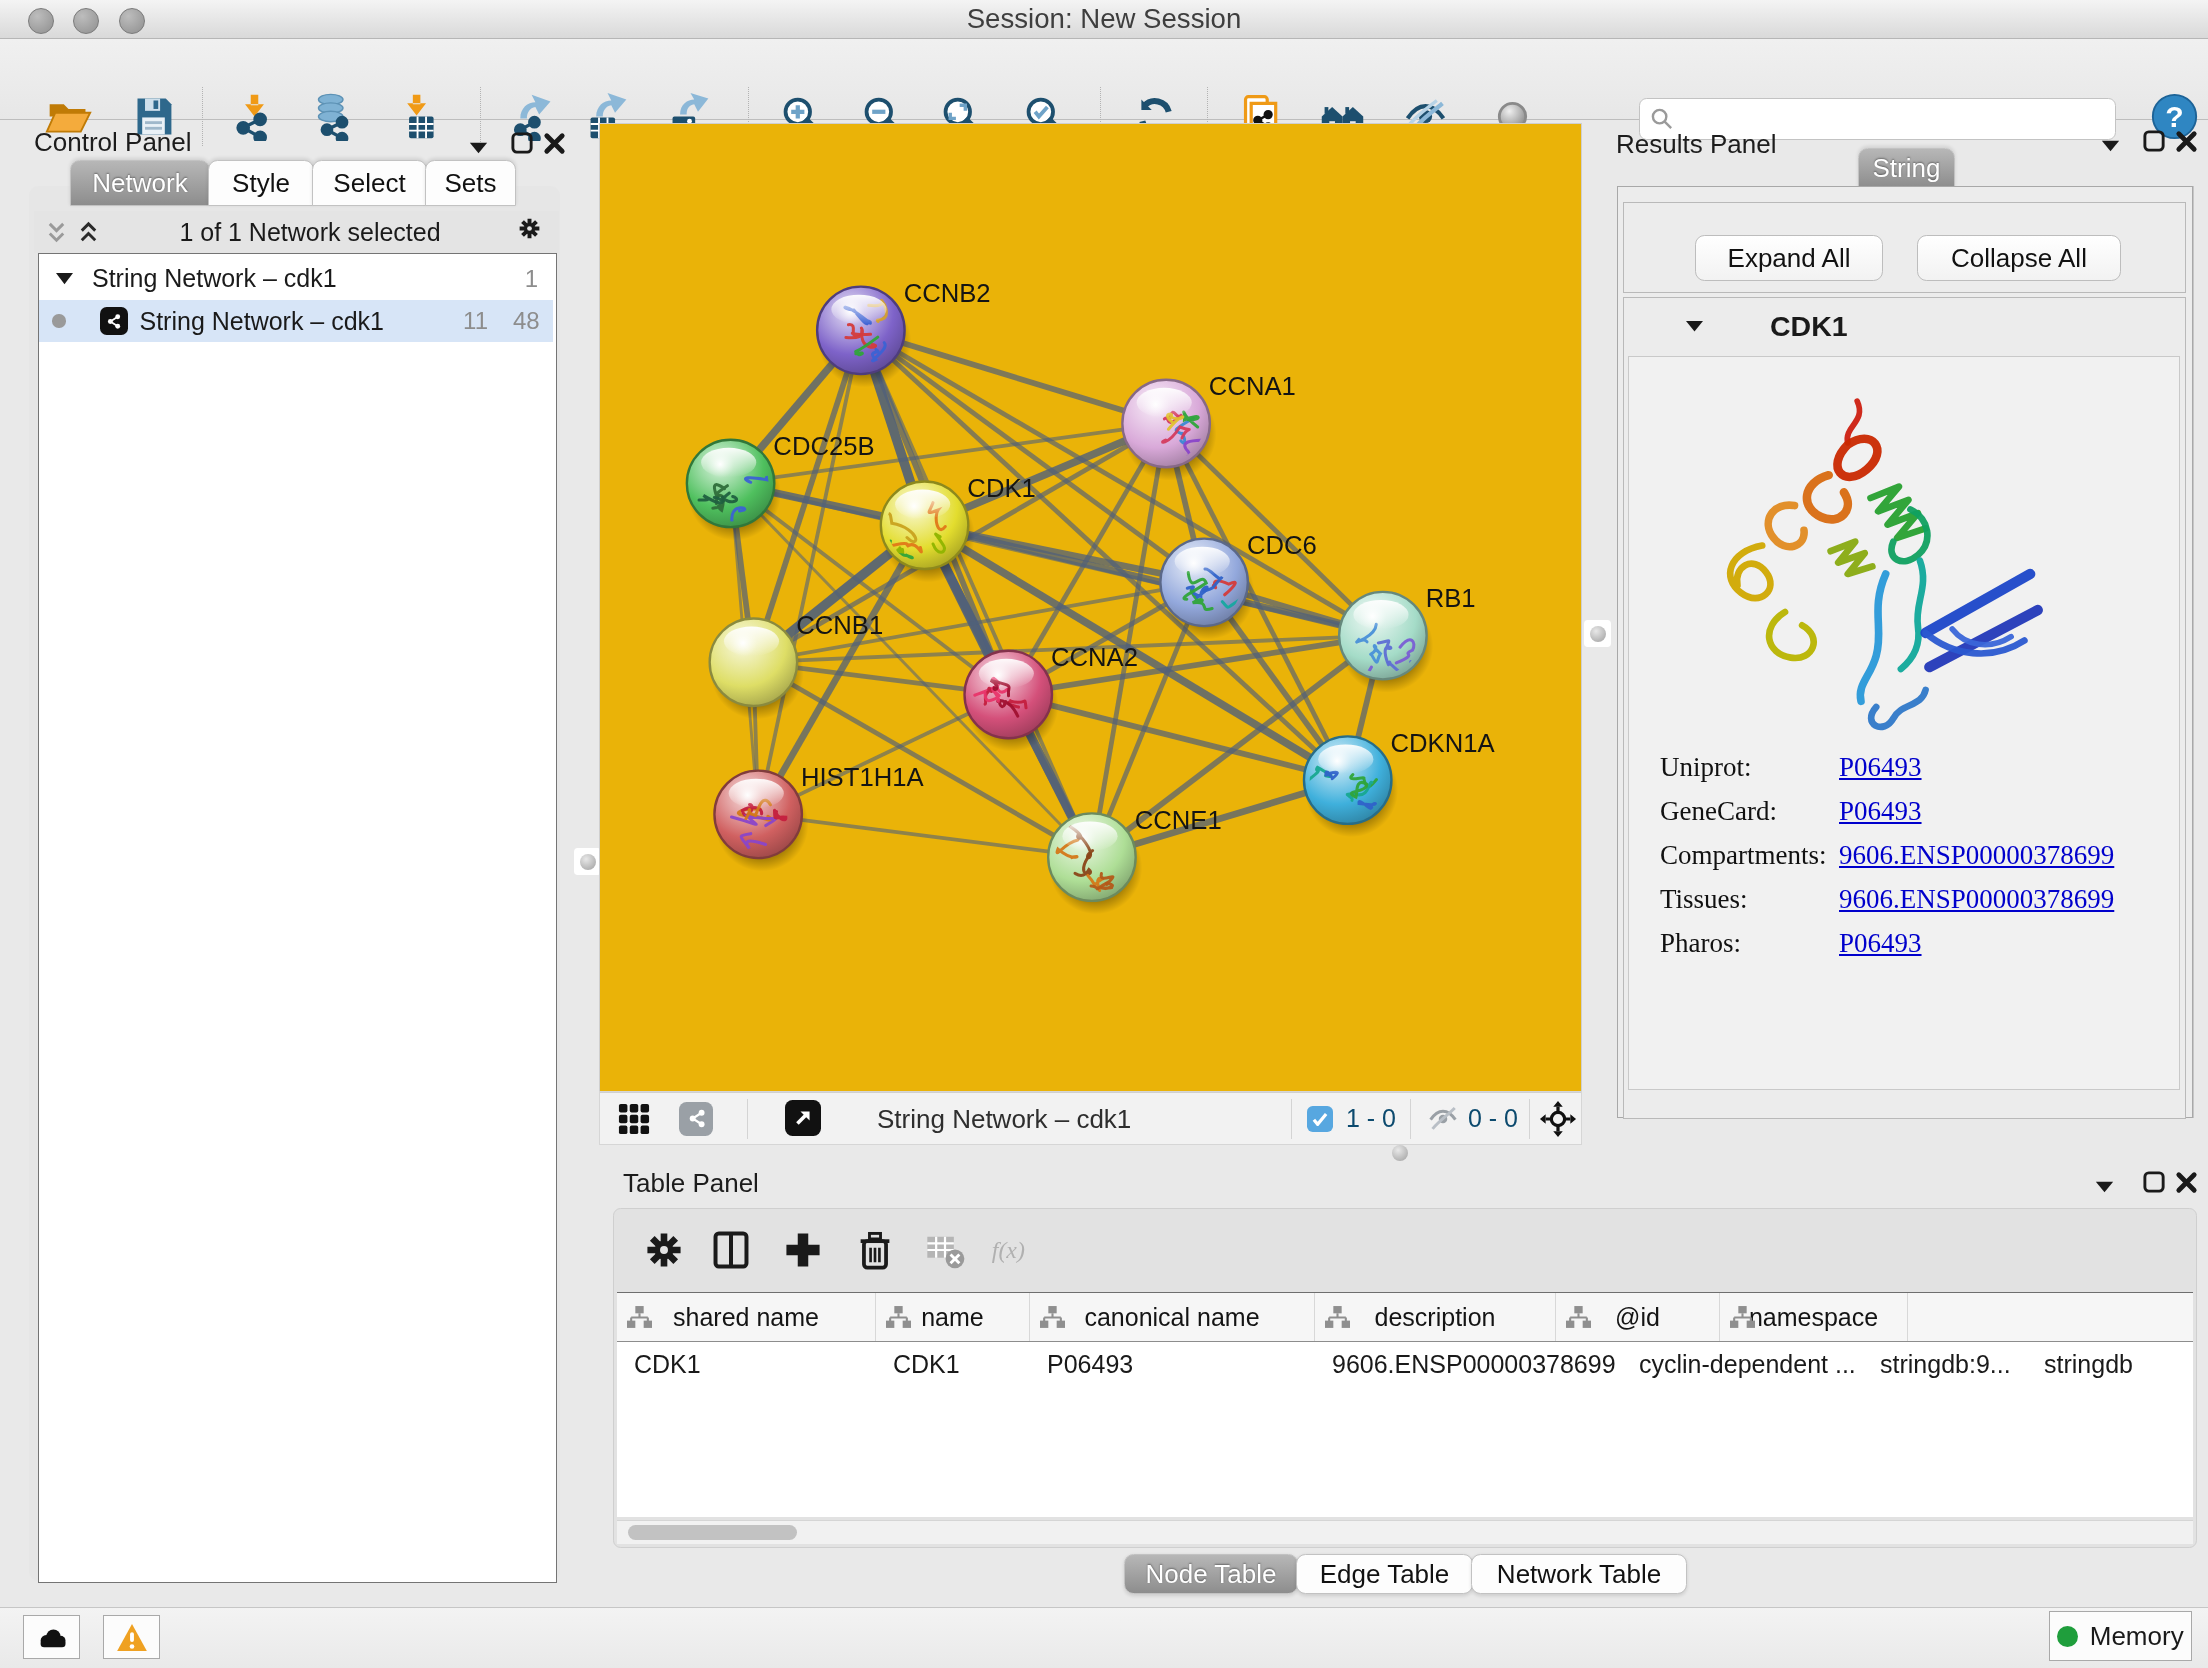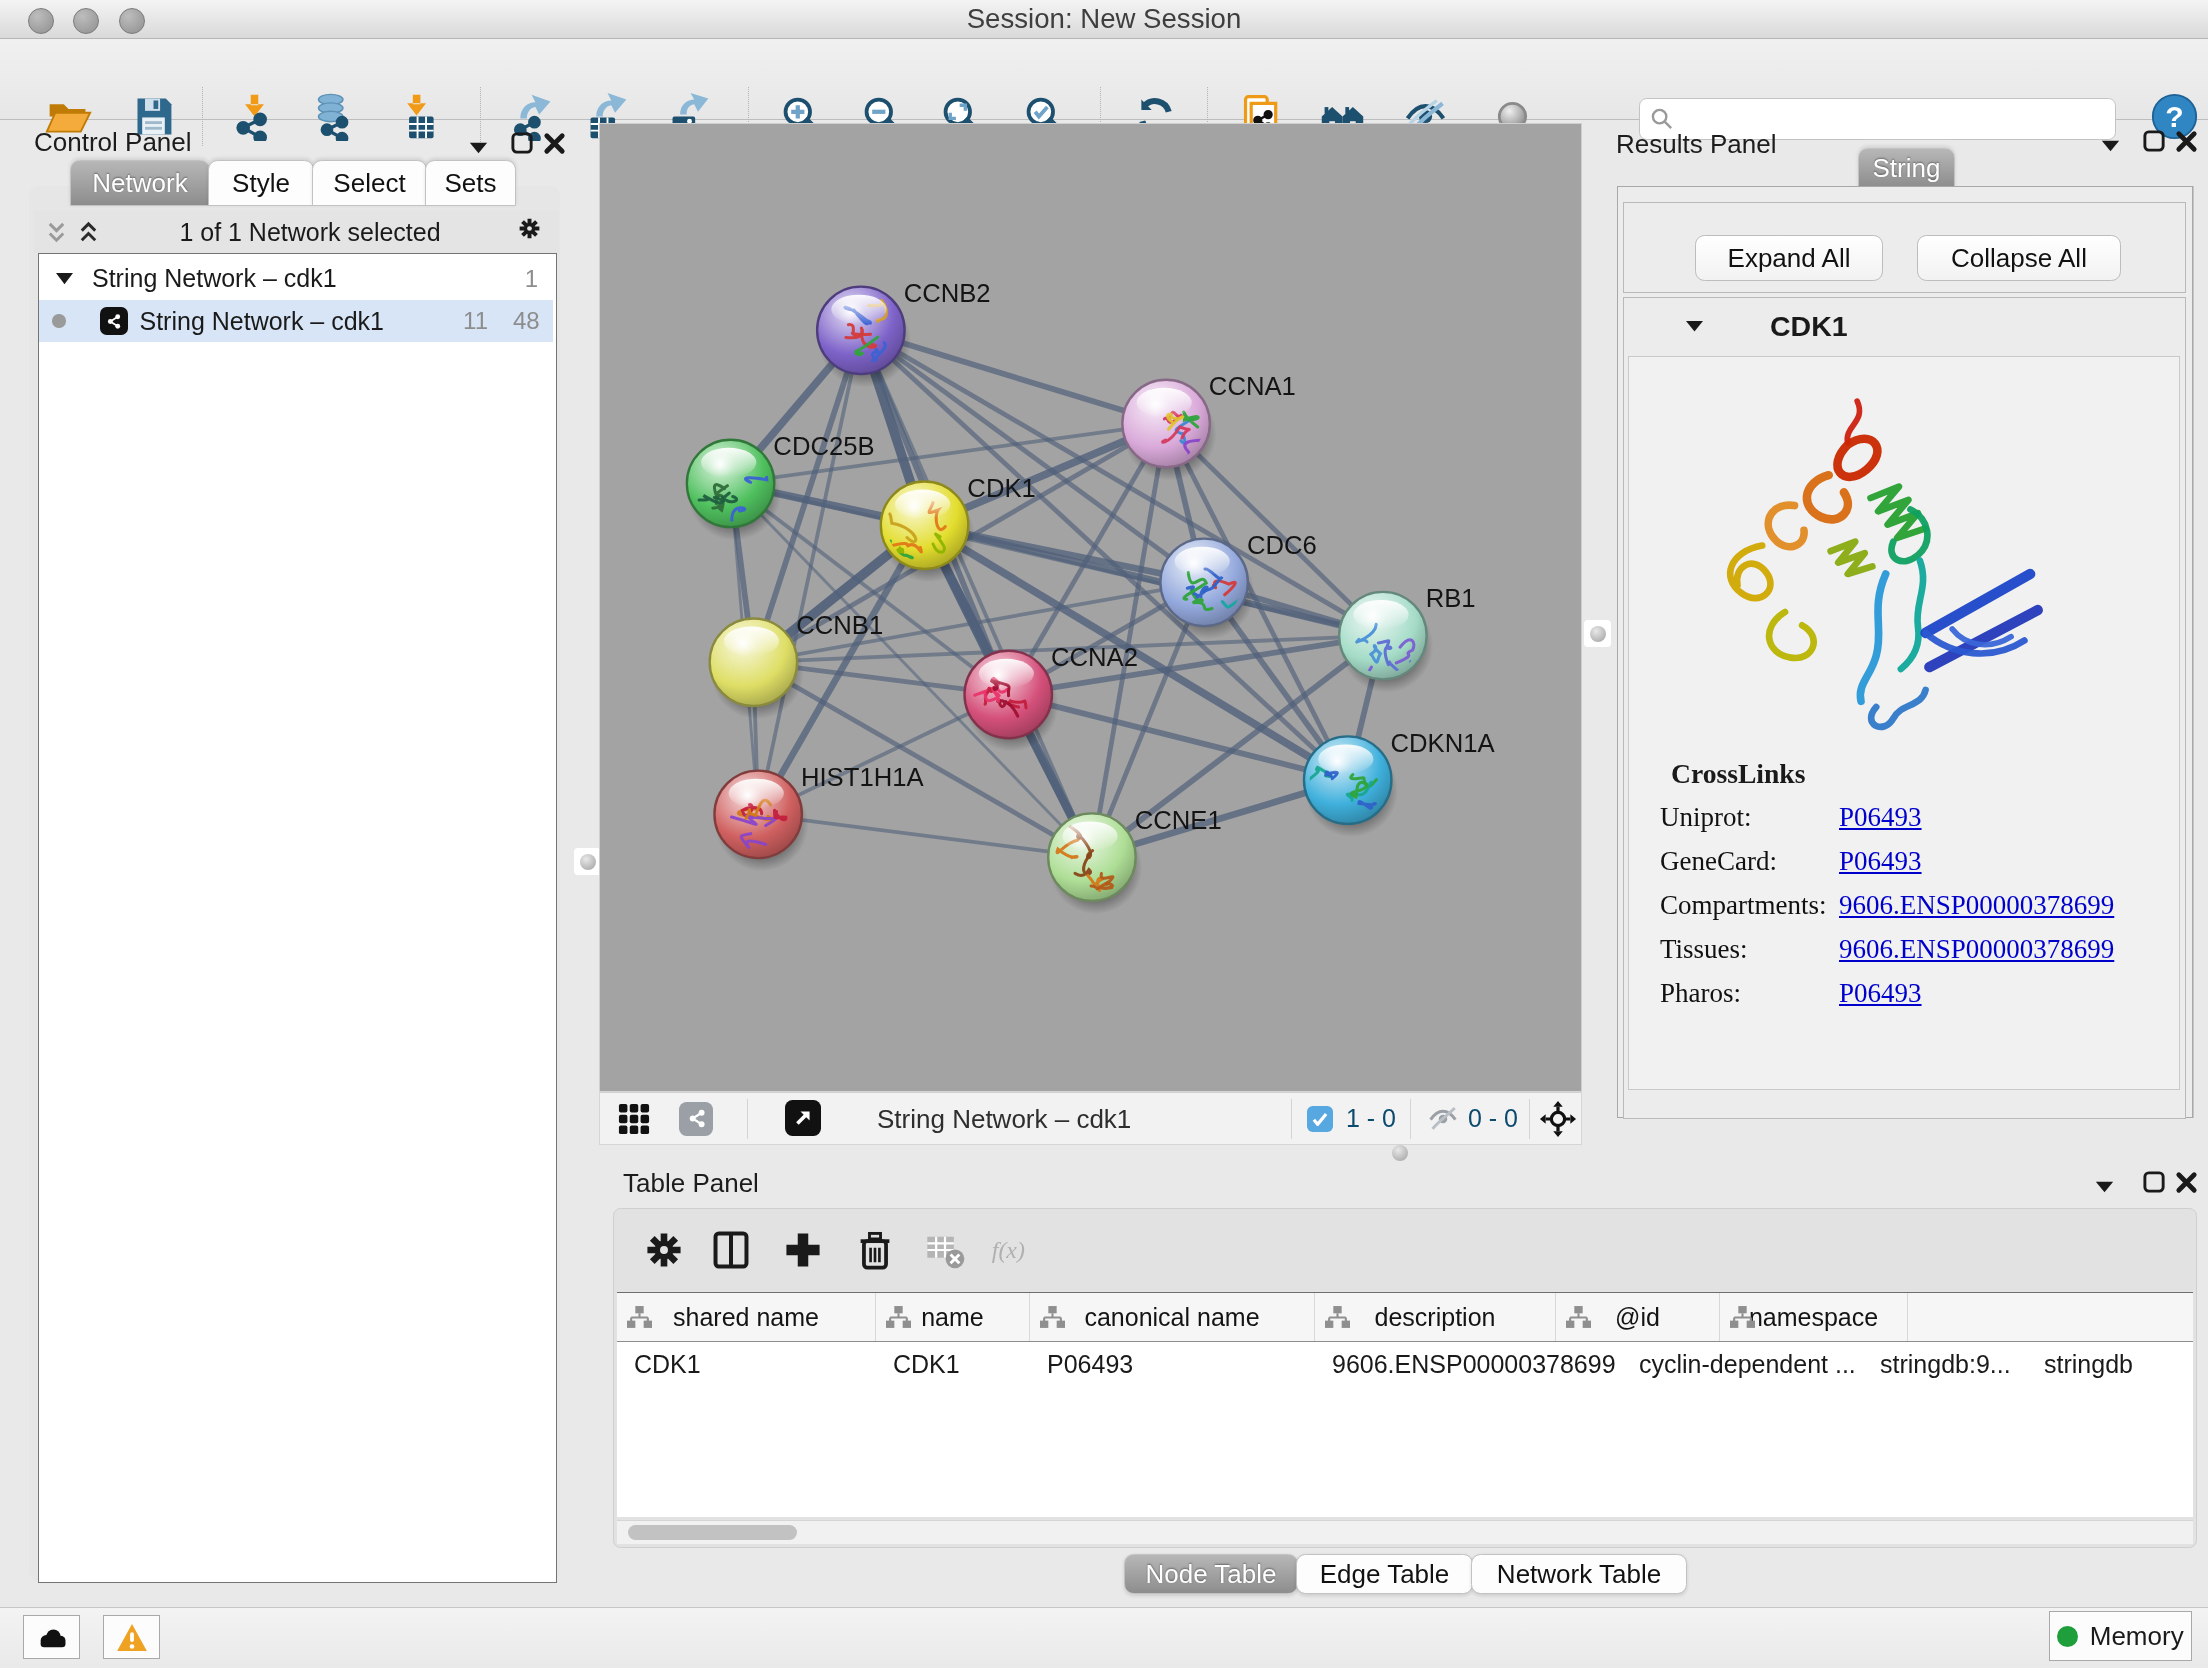--- a/index.html
+++ b/index.html
@@ -40,21 +40,21 @@
   .vline{position:absolute;width:0;border-left:1.9px solid #d4d4d4;}
   
   .cp-container{position:absolute;left:28.5px;top:186px;width:531px;height:1395px;
     background:#e6e6e6;border-radius:9.5px;}
   .cp-subhdr{position:absolute;left:34px;top:211px;width:525px;height:42px;background:#e4e4e4;}
   .cp-box{position:absolute;left:38px;top:253px;width:517px;height:1328px;background:#fff;
     border:1.9px solid #747474;}
   .tree-row{position:absolute;left:0;width:514px;height:42px;font-size:25px;display:flex;align-items:center;}
   .count{color:#8d8d8d;font-size:24px;}
   
-  .netcanvas{position:absolute;left:600px;top:124px;width:981px;height:968px;background:#a3a3a3;
+  .netcanvas{position:absolute;left:600px;top:124px;width:981px;height:968px;background:#eab308;
     outline:1px solid #cfcfcf;}
   .nettoolbar{position:absolute;left:600px;top:1092px;width:981px;height:51px;
     background:#f2f2f2;border-top:1px solid #d0d0d0;outline:1px solid #d6d6d6;}
   .ntlabel{position:absolute;font-size:26px;color:#2e2e2e;top:11.4px;}
   .ntcount{position:absolute;top:11px;font-size:25px;color:#0c4a6e;}
   .badge{position:absolute;border-radius:7.6px;}
   
   .handle{position:absolute;background:#fff;border-radius:3.8px;display:flex;align-items:center;
     justify-content:center;cursor:pointer;}
   .handle .ball{width:16px;height:16px;border-radius:50%;
@@ -786,21 +786,20 @@
       <path d="M168,176 l26,-10 l-18,22 l28,-10 l-18,22 l26,-8" fill="none" stroke="#88aa10" stroke-width="7" stroke-linecap="round" stroke-linejoin="round" stroke-opacity="0.95"></path>
       <path d="M252,132 c20,10 24,34 8,48 c-16,14 -34,4 -26,-14" fill="none" stroke="#10a060" stroke-width="7" stroke-linecap="round" stroke-linejoin="round" stroke-opacity="0.95"></path>
       <path d="M262,186 c10,28 -6,44 -2,70 c3,20 -6,34 -18,44" fill="none" stroke="#10a89a" stroke-width="7" stroke-linecap="round" stroke-linejoin="round" stroke-opacity="0.95"></path>
       <path d="M226,200 c-16,36 -2,58 -10,86 c-6,22 -20,30 -16,48" fill="none" stroke="#2898d8" stroke-width="8" stroke-linecap="round" stroke-linejoin="round" stroke-opacity="0.95"></path>
       <path d="M216,340 c-16,18 8,30 18,12 c8,-16 30,-12 34,-30" fill="none" stroke="#2f78c8" stroke-width="7" stroke-linecap="round" stroke-linejoin="round" stroke-opacity="0.95"></path>
       <path d="M268,262 L378,200" fill="none" stroke="#1b46c8" stroke-width="11" stroke-linecap="round" stroke-linejoin="round" stroke-opacity="0.95"></path>
       <path d="M272,298 L386,238" fill="none" stroke="#2238b8" stroke-width="11" stroke-linecap="round" stroke-linejoin="round" stroke-opacity="0.95"></path>
       <path d="M268,262 c28,24 70,30 104,8" fill="none" stroke="#2a58d0" stroke-width="7" stroke-linecap="round" stroke-linejoin="round" stroke-opacity="0.95"></path>
       <path d="M296,258 c14,18 40,22 62,8" fill="none" stroke="#3a66d8" stroke-width="6" stroke-linecap="round" stroke-linejoin="round" stroke-opacity="0.95"></path>
     </svg>
-  <div style="margin:13.3px 0 5.7px 42px;font-size:27.6px;font-weight:bold;font-family:'Liberation Serif','DejaVu Serif',serif">CrossLinks</div>
   <div id="xlrows">
       <div class="xl-row">
         <span class="xl-label">Uniprot:</span>
         <span class="xl-link">P06493</span>
       </div>
       <div class="xl-row">
         <span class="xl-label">GeneCard:</span>
         <span class="xl-link">P06493</span>
       </div>
       <div class="xl-row">

